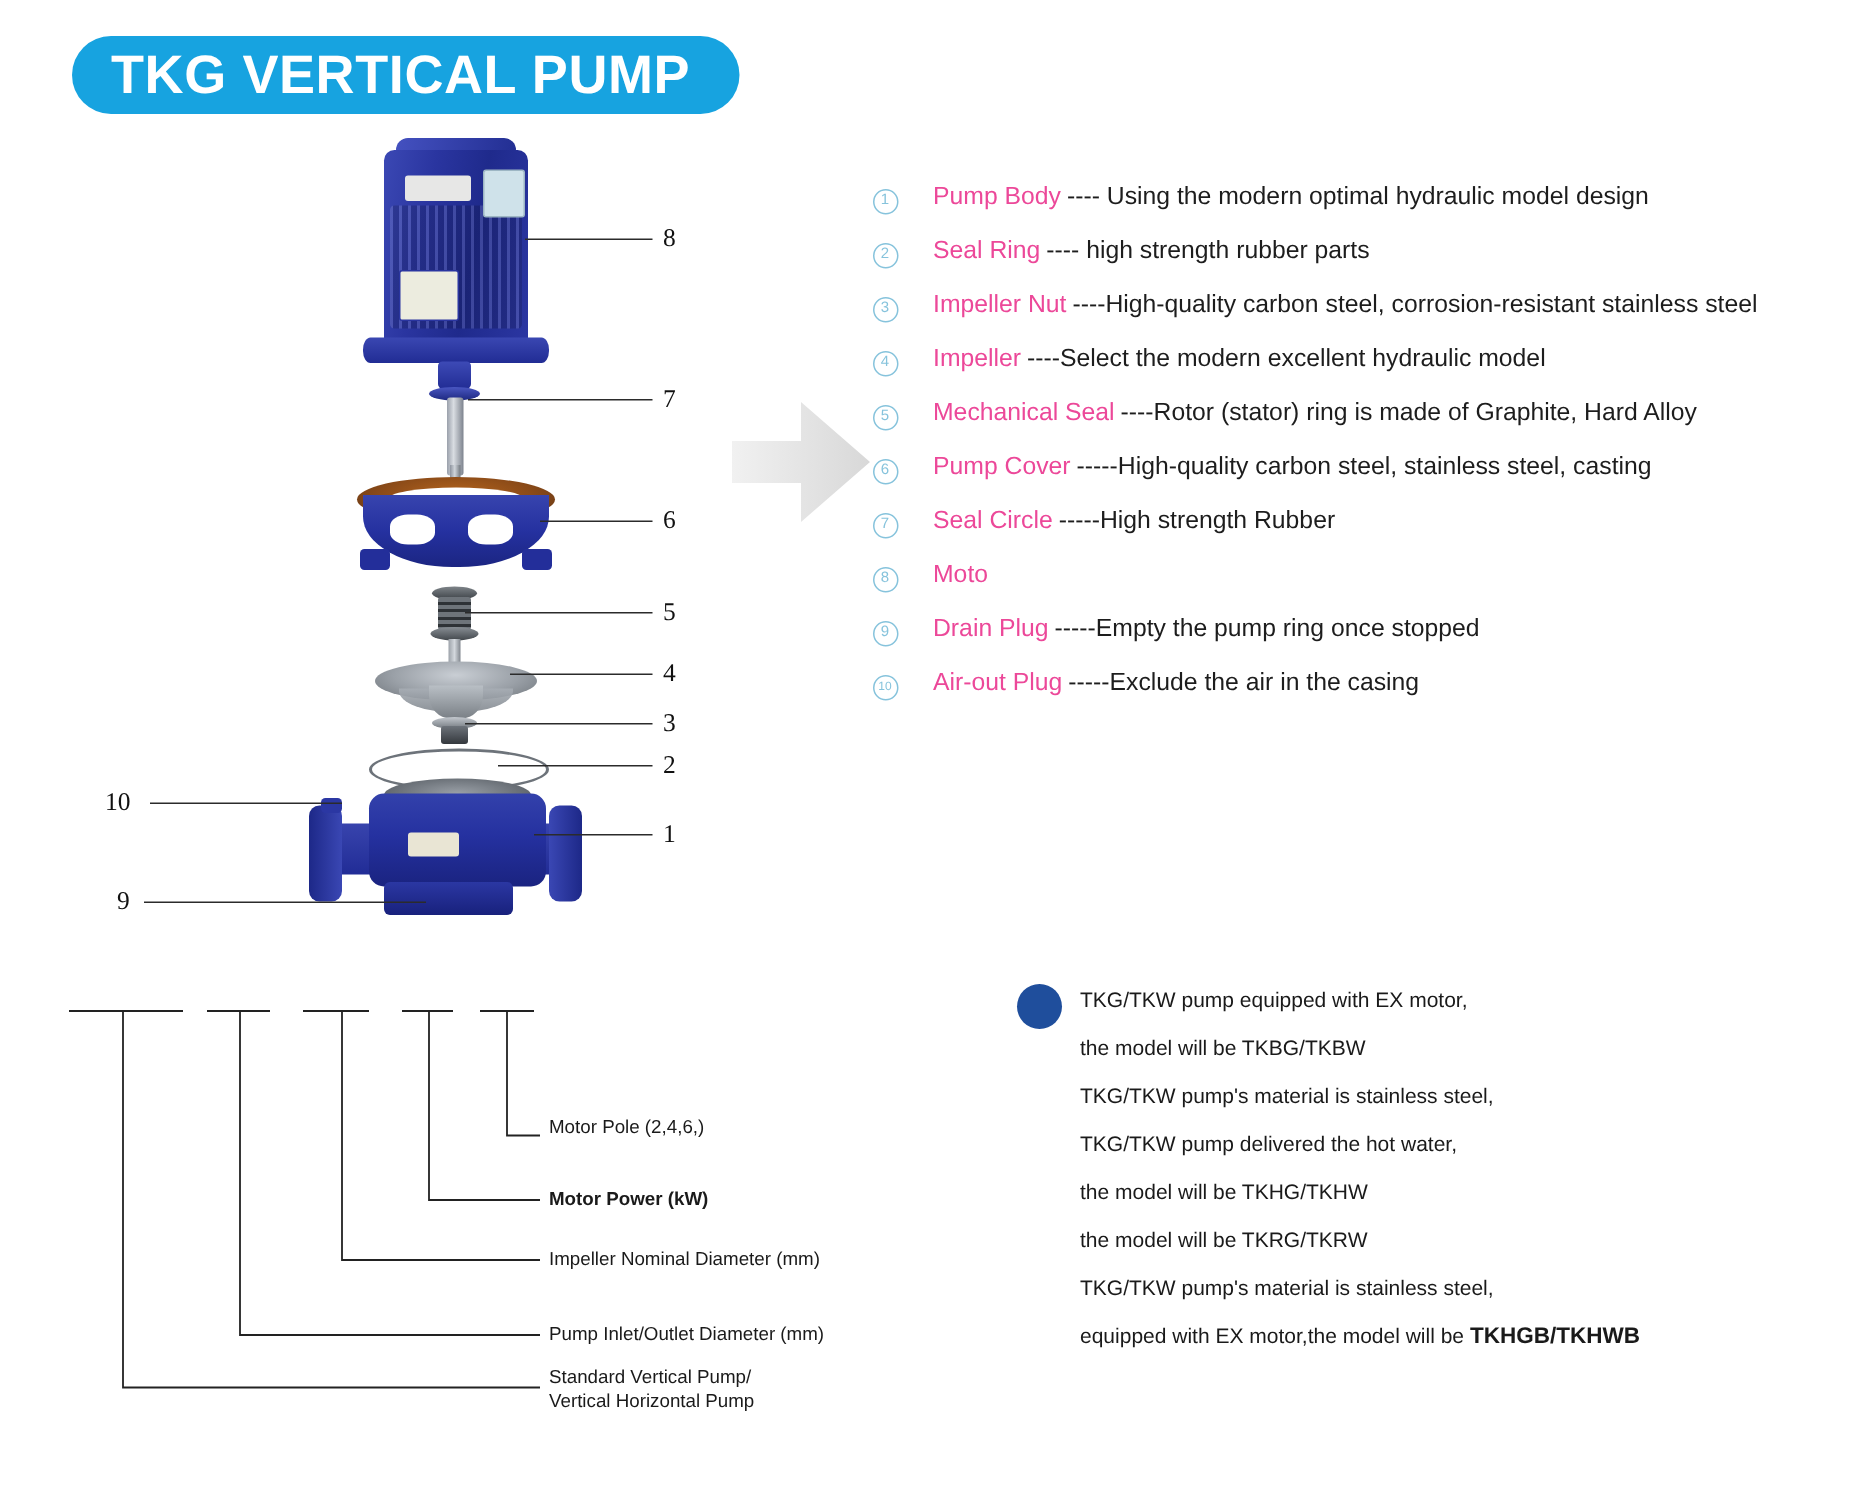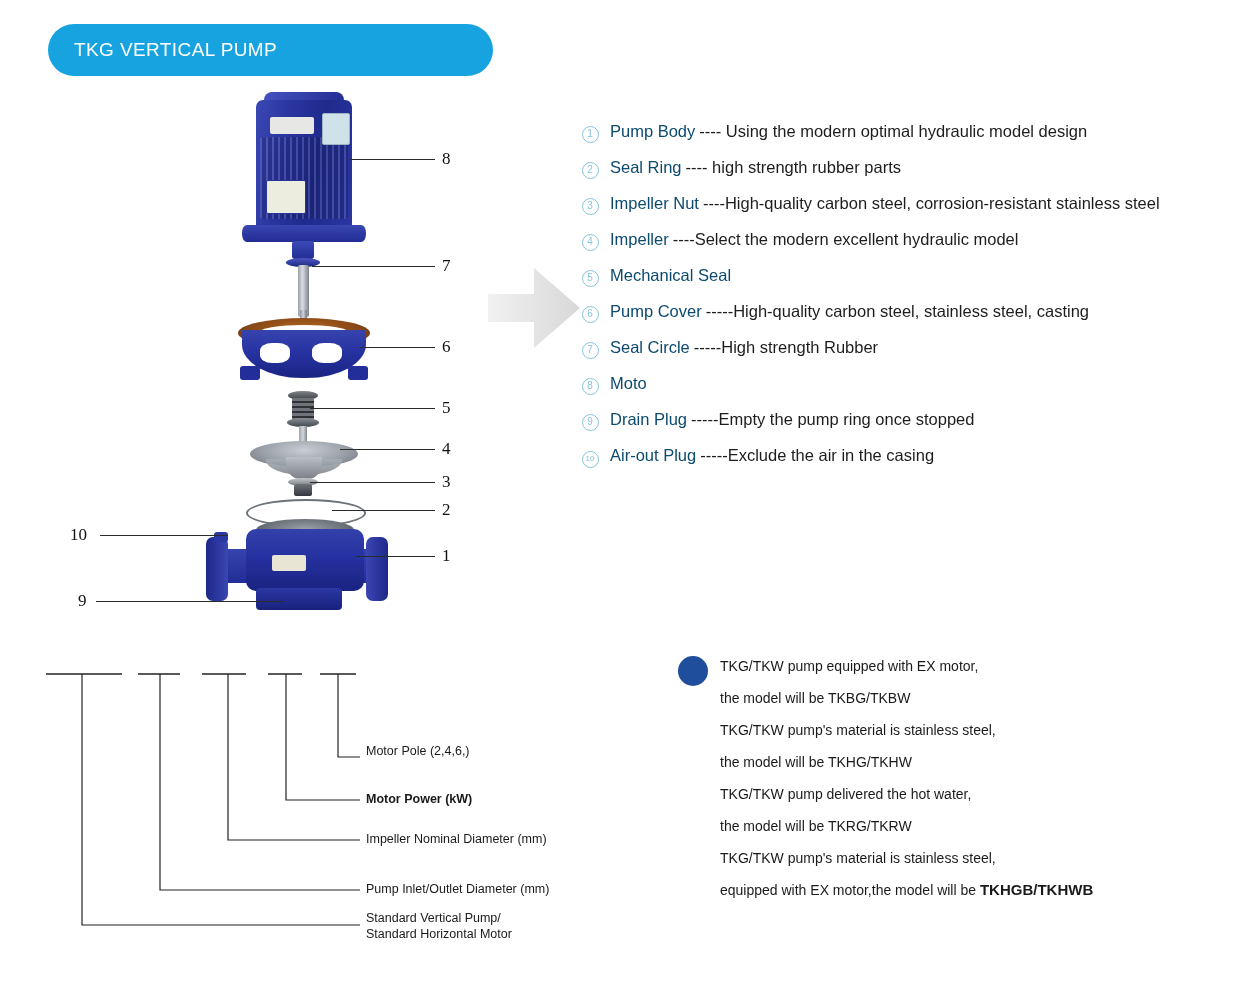--- a/index.html
+++ b/index.html
@@ -23,22 +23,22 @@
     width: 445px;
     height: 52px;
     background: #17a3e0;
     border-radius: 26px;
     display: flex;
     align-items: center;
   }
   #title-banner .title-text {
     margin-left: 26px;
     color: #ffffff;
-    font-size: 19px;
-    font-weight: normal;
+    font-size: 36px;
+    font-weight: bold;
     letter-spacing: 0.4px;
     font-family: "Liberation Sans", sans-serif;
   }
 
   
   #exploded-diagram {
     position: absolute;
     left: 60px;
     top: 85px;
     width: 420px;
@@ -326,23 +326,23 @@
   .legend-num .circ {
     display: inline-block;
     border: 1px solid #86c3dc;
     border-radius: 50%;
     width: 15px; height: 15px;
     line-height: 14px;
     font-size: 10px;
     text-align: center;
   }
   .legend-name {
-    color: #0c4a6e;
+    color: #ec4899;
     font-size: 16.5px;
-    margin-left: 10px;
+    margin-left: 22px;
     font-family: "Liberation Sans", sans-serif;
   }
   .legend-desc {
     color: #1d1d1d;
     font-size: 16.5px;
     margin-left: 4px;
     font-family: "Liberation Sans", sans-serif;
   }
 
   
@@ -506,20 +506,21 @@
     <span class="legend-desc">----High-quality carbon steel, corrosion-resistant stainless steel</span>
   </div>
   <div class="legend-row">
     <span class="legend-num"><span class="circ">4</span></span>
     <span class="legend-name">Impeller</span>
     <span class="legend-desc">----Select the modern excellent hydraulic model</span>
   </div>
   <div class="legend-row">
     <span class="legend-num"><span class="circ">5</span></span>
     <span class="legend-name">Mechanical Seal</span>
+    <span class="legend-desc">----Rotor (stator) ring is made of Graphite, Hard Alloy</span>
   </div>
   <div class="legend-row">
     <span class="legend-num"><span class="circ">6</span></span>
     <span class="legend-name">Pump Cover</span>
     <span class="legend-desc">-----High-quality carbon steel, stainless steel, casting</span>
   </div>
   <div class="legend-row">
     <span class="legend-num"><span class="circ">7</span></span>
     <span class="legend-name">Seal Circle</span>
     <span class="legend-desc">-----High strength Rubber</span>
@@ -559,26 +560,26 @@
     <polyline points="130,44 130,260 330,260" fill="none" stroke="#222" stroke-width="1.2"></polyline>
 
     <polyline points="52,44 52,295 330,295" fill="none" stroke="#222" stroke-width="1.2"></polyline>
   </svg>
 
   <span class="code-callout" style="left:336px; top:114px;">Motor Pole (2,4,6,)</span>
   <span class="code-callout" style="left:336px; top:162px;font-weight:bold;">Motor Power  (kW)</span>
   <span class="code-callout" style="left:336px; top:202px;">Impeller Nominal Diameter (mm)</span>
   <span class="code-callout" style="left:336px; top:252px;">Pump Inlet/Outlet Diameter (mm)</span>
   <span class="code-callout" style="left:336px; top:281px;">Standard Vertical Pump/</span>
-  <span class="code-callout" style="left:336px; top:297px;">Standard  Horizontal Motor</span>
+  <span class="code-callout" style="left:336px; top:297px;">Vertical  Horizontal Pump</span>
 </div>
 
 <div id="notes-block">
   <div id="notes-bullet"></div>
   <div class="note-line">TKG/TKW pump equipped with EX motor,</div>
   <div class="note-line">the model will be TKBG/TKBW</div>
   <div class="note-line">TKG/TKW pump's material is stainless steel,</div>
+  <div class="note-line">TKG/TKW pump delivered the hot water,</div>
   <div class="note-line">the model will be TKHG/TKHW</div>
-  <div class="note-line">TKG/TKW pump delivered the hot water,</div>
   <div class="note-line">the model will be TKRG/TKRW</div>
   <div class="note-line">TKG/TKW pump's material is stainless steel,</div>
   <div class="note-line"><span>equipped with EX motor,the model will be </span><span class="strong">TKHGB/TKHWB</span></div>
 </div>
 
 </body></html>

